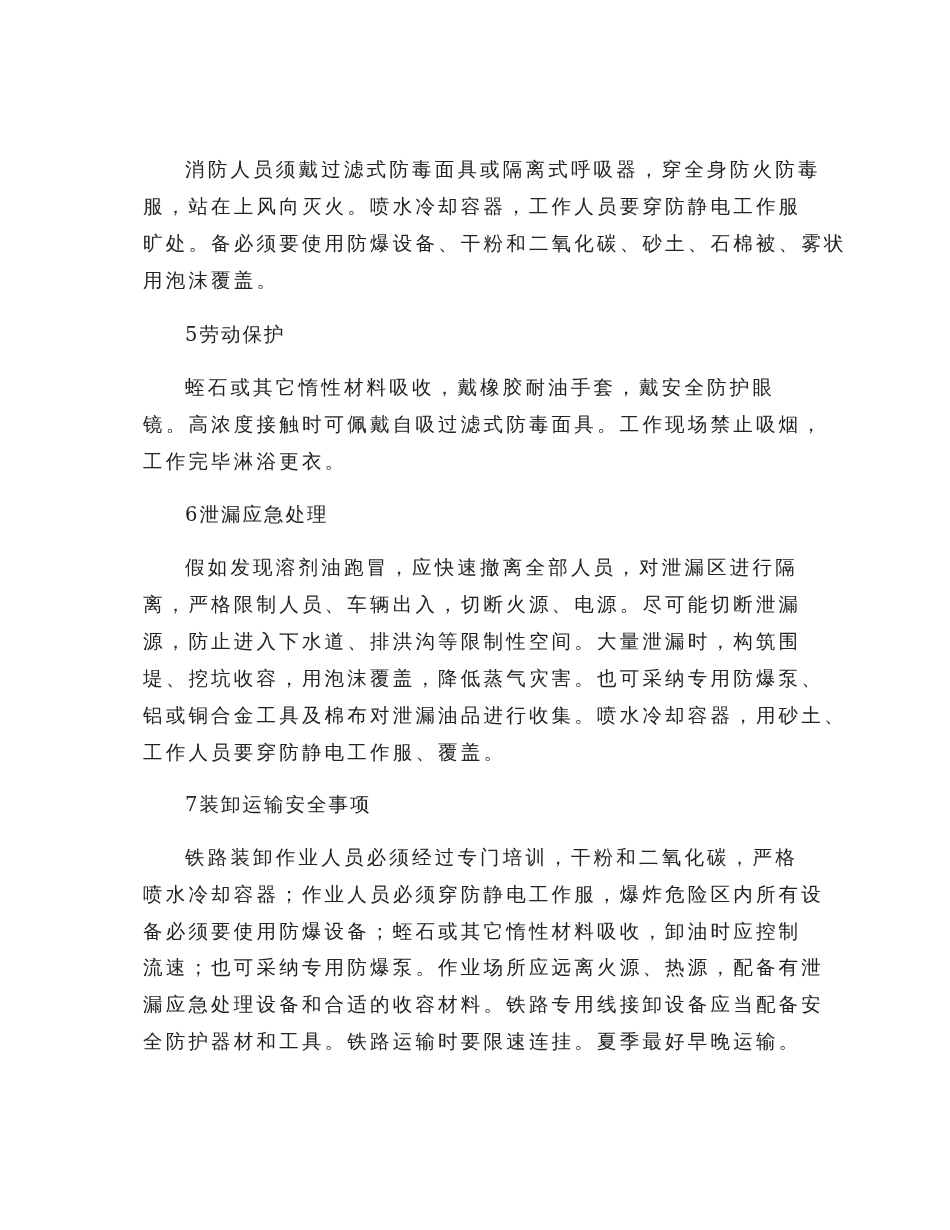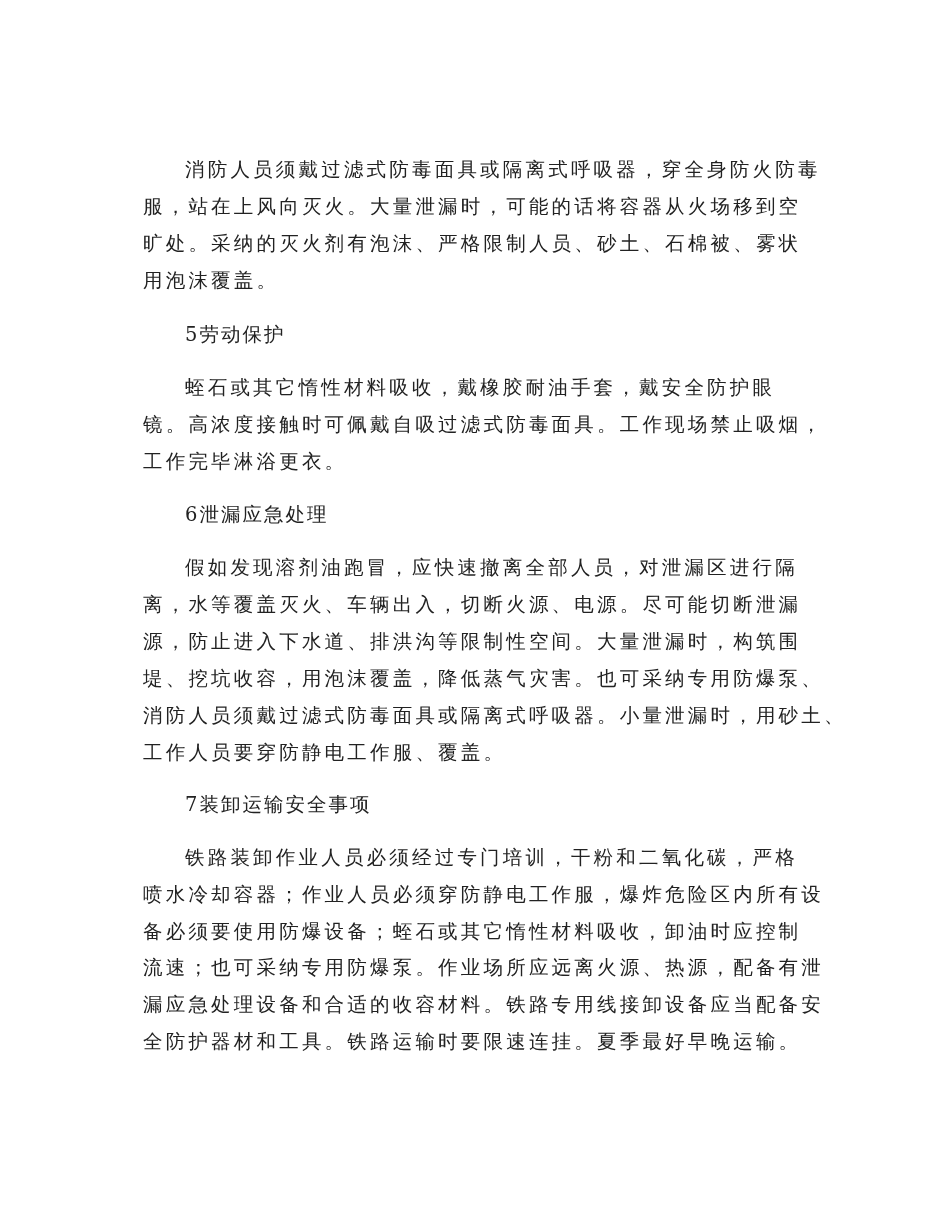--- a/index.html
+++ b/index.html
@@ -11,39 +11,39 @@
   .indent { left: 185px; }
   .heading { left: 185px; letter-spacing: 2px; }
 </style>
 </head>
 <body>
 
 <div class="page">
 
   <div>
     <div class="line indent" style="top:115px">消防人员须戴过滤式防毒面具或隔离式呼吸器，穿全身防火防毒</div>
-    <div class="line" style="top:152px">服，站在上风向灭火。大量泄漏时，可能的话将容器从火场移到空</div>
-    <div class="line" style="top:189px">旷处。采纳的灭火剂有泡沫、严格限制人员、砂土、石棉被、雾状</div>
+    <div class="line" style="top:152px">服，站在上风向灭火。喷水冷却容器，工作人员要穿防静电工作服</div>
+    <div class="line" style="top:189px">旷处。备必须要使用防爆设备、干粉和二氧化碳、砂土、石棉被、雾状</div>
     <div class="line" style="top:226px">用泡沫覆盖。</div>
   </div>
 
   <div class="line heading" style="top:280px">5劳动保护</div>
   <div>
     <div class="line indent" style="top:333px">蛭石或其它惰性材料吸收，戴橡胶耐油手套，戴安全防护眼</div>
     <div class="line" style="top:370px">镜。高浓度接触时可佩戴自吸过滤式防毒面具。工作现场禁止吸烟，</div>
     <div class="line" style="top:407px">工作完毕淋浴更衣。</div>
   </div>
 
   <div class="line heading" style="top:460px">6泄漏应急处理</div>
   <div>
     <div class="line indent" style="top:513px">假如发现溶剂油跑冒，应快速撤离全部人员，对泄漏区进行隔</div>
-    <div class="line" style="top:550px">离，水等覆盖灭火、车辆出入，切断火源、电源。尽可能切断泄漏</div>
+    <div class="line" style="top:550px">离，严格限制人员、车辆出入，切断火源、电源。尽可能切断泄漏</div>
     <div class="line" style="top:587px">源，防止进入下水道、排洪沟等限制性空间。大量泄漏时，构筑围</div>
     <div class="line" style="top:624px">堤、挖坑收容，用泡沫覆盖，降低蒸气灾害。也可采纳专用防爆泵、</div>
-    <div class="line" style="top:661px">消防人员须戴过滤式防毒面具或隔离式呼吸器。小量泄漏时，用砂土、</div>
+    <div class="line" style="top:661px">铝或铜合金工具及棉布对泄漏油品进行收集。喷水冷却容器，用砂土、</div>
     <div class="line" style="top:698px">工作人员要穿防静电工作服、覆盖。</div>
   </div>
 
   <div class="line heading" style="top:750px">7装卸运输安全事项</div>
   <div>
     <div class="line indent" style="top:803px">铁路装卸作业人员必须经过专门培训，干粉和二氧化碳，严格</div>
     <div class="line" style="top:840px">喷水冷却容器；作业人员必须穿防静电工作服，爆炸危险区内所有设</div>
     <div class="line" style="top:877px">备必须要使用防爆设备；蛭石或其它惰性材料吸收，卸油时应控制</div>
     <div class="line" style="top:913px">流速；也可采纳专用防爆泵。作业场所应远离火源、热源，配备有泄</div>
     <div class="line" style="top:950px">漏应急处理设备和合适的收容材料。铁路专用线接卸设备应当配备安</div>

